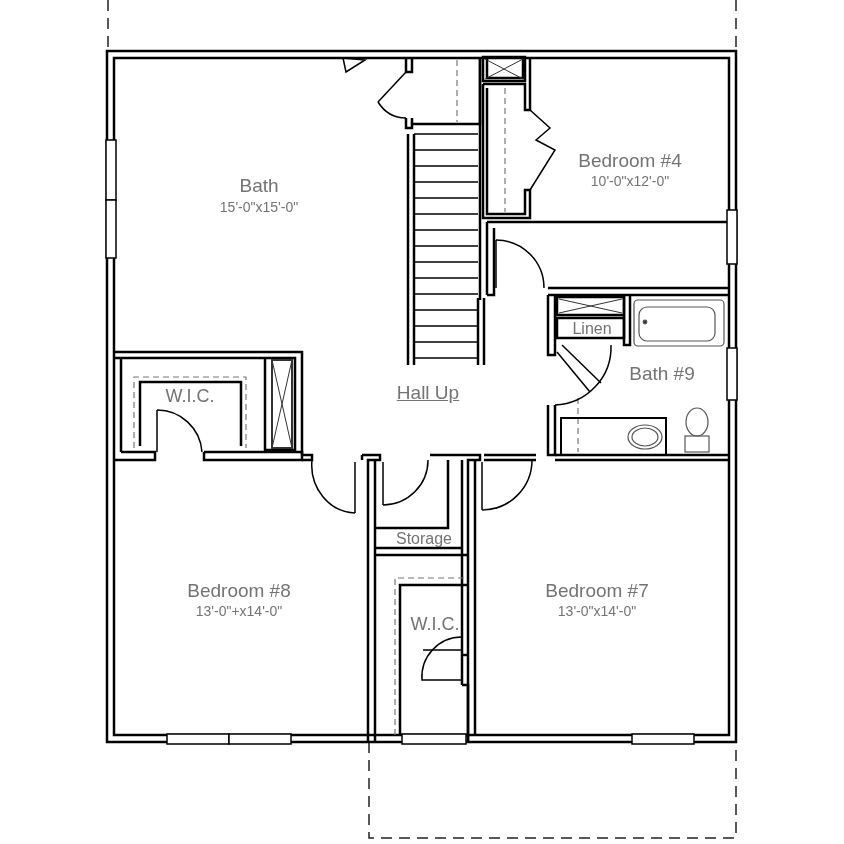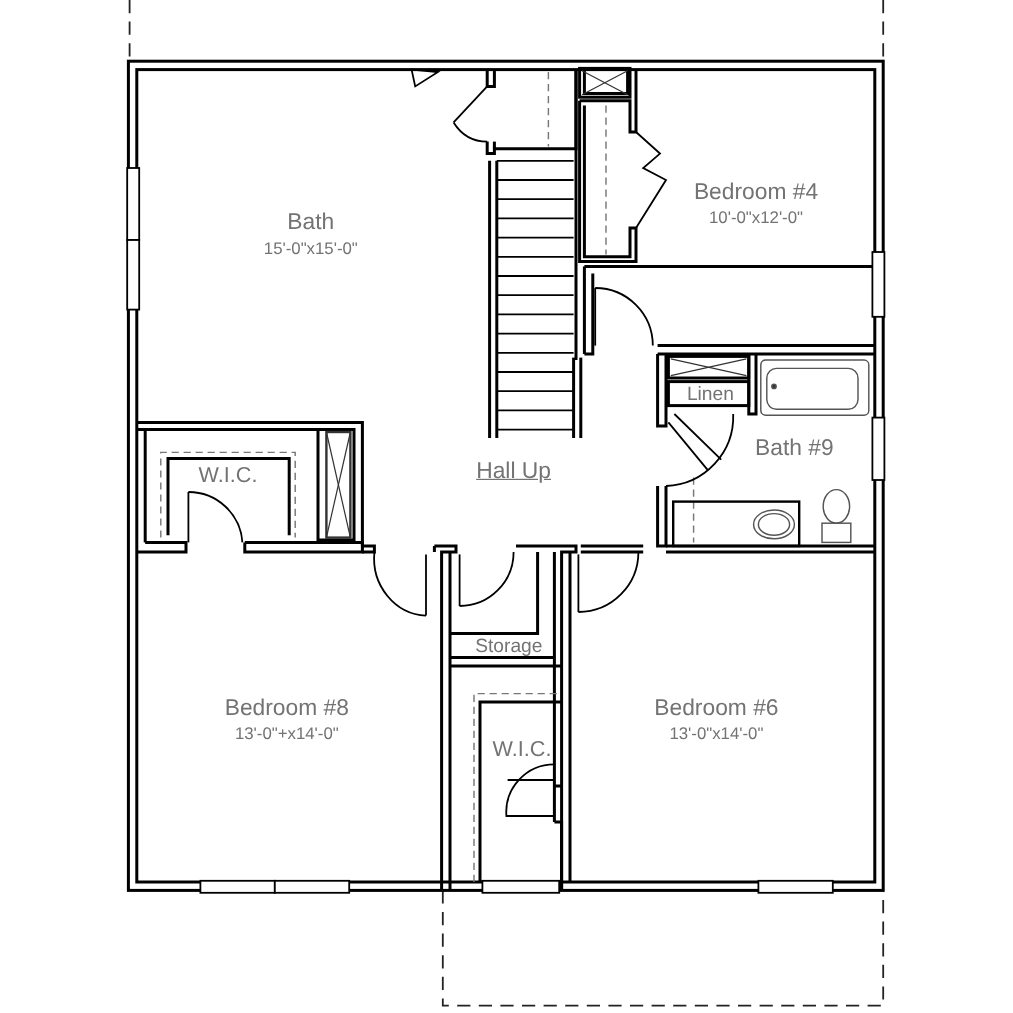--- a/index.html
+++ b/index.html
@@ -192,14 +192,14 @@
 
 <div class="lbl small-name" style="left:190px; top:387px;">W.I.C.</div>
 
 <div class="lbl tiny-name" style="left:424px; top:530px;">Storage</div>
 
 <div class="lbl small-name" style="left:435px; top:615px;">W.I.C.</div>
 
 <div class="lbl room-name" style="left:239px; top:581px;">Bedroom #8</div>
 <div class="lbl room-dim" style="left:239px; top:604px;">13'-0"+x14'-0"</div>
 
-<div class="lbl room-name" style="left:597px; top:581px;">Bedroom #6</div>
+<div class="lbl room-name" style="left:597px; top:581px;">Bedroom #7</div>
 <div class="lbl room-dim" style="left:597px; top:604px;">13'-0"x14'-0"</div>
 
 </body></html>

